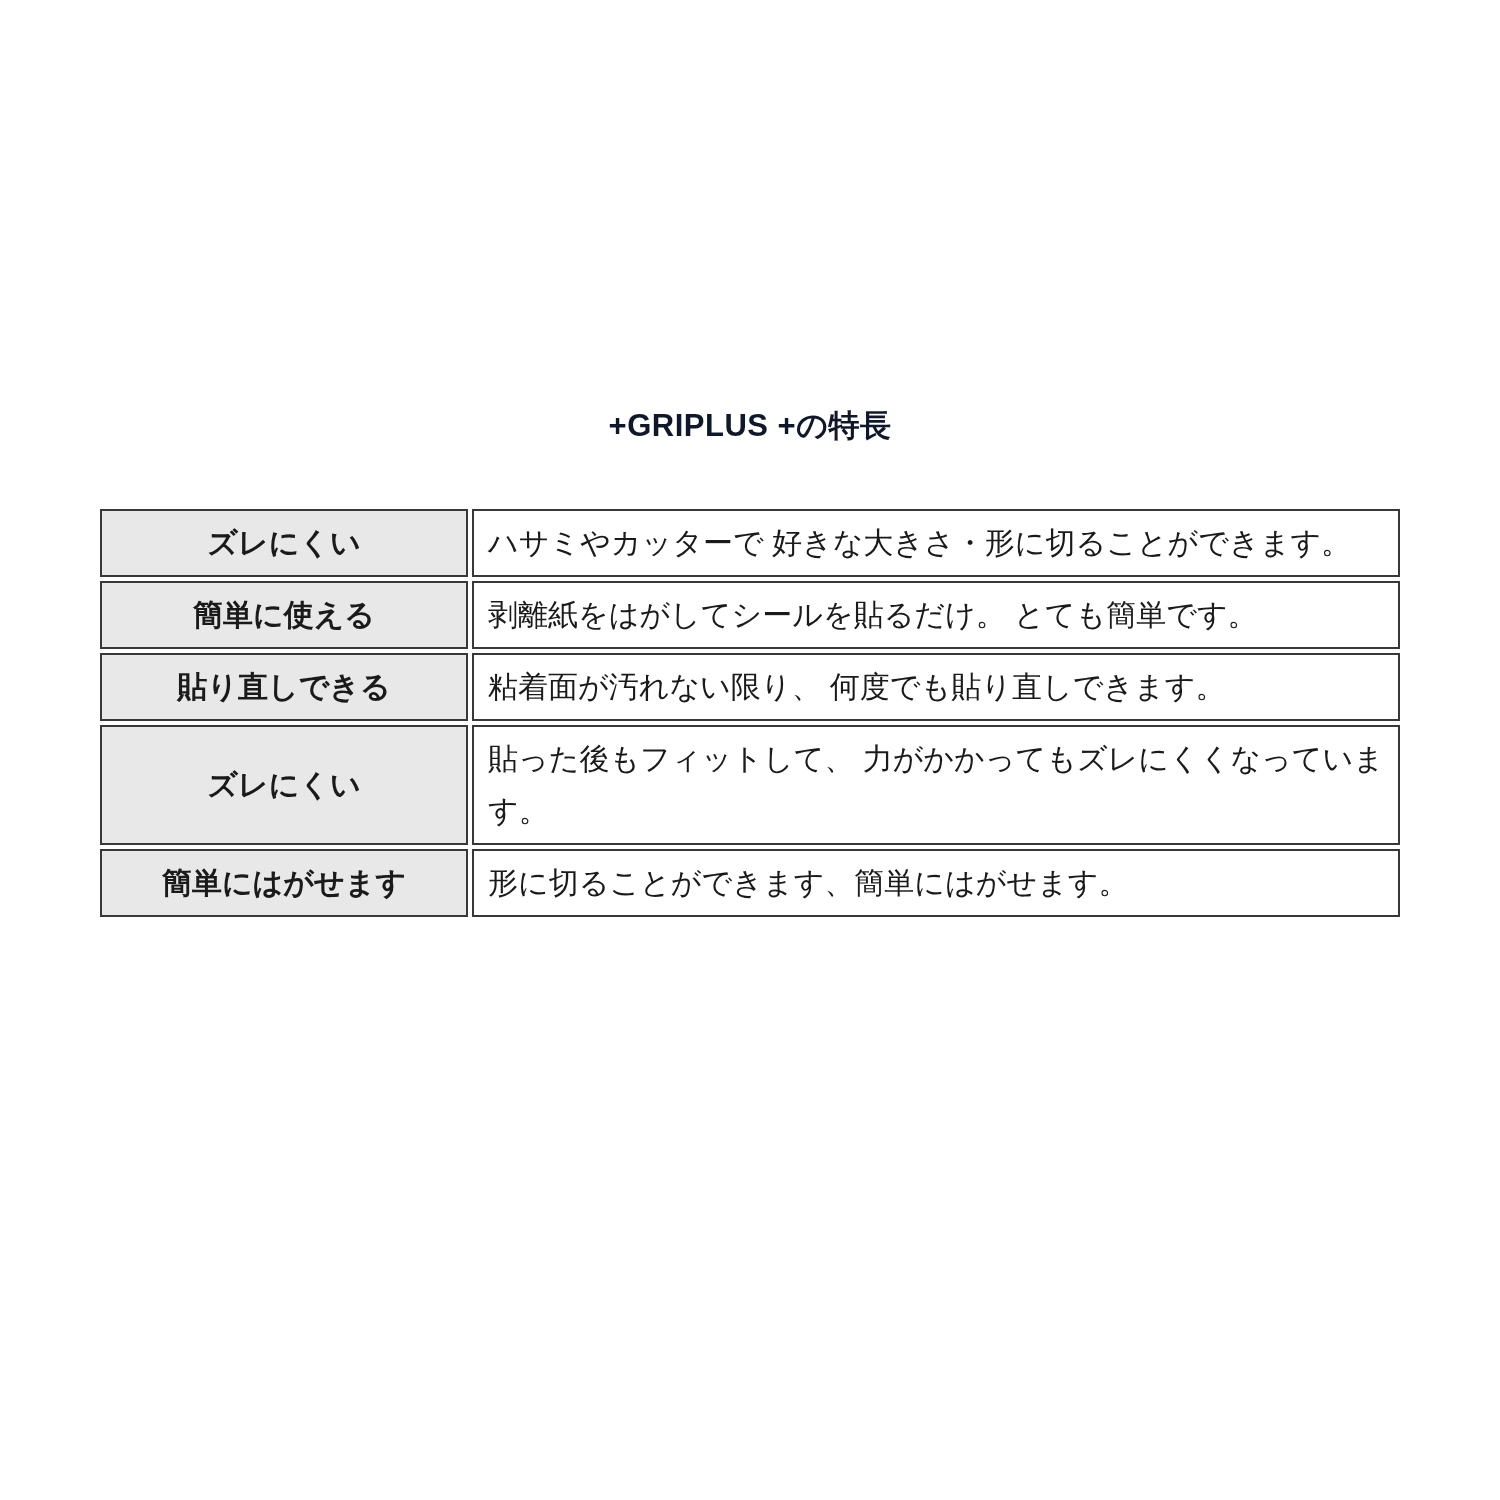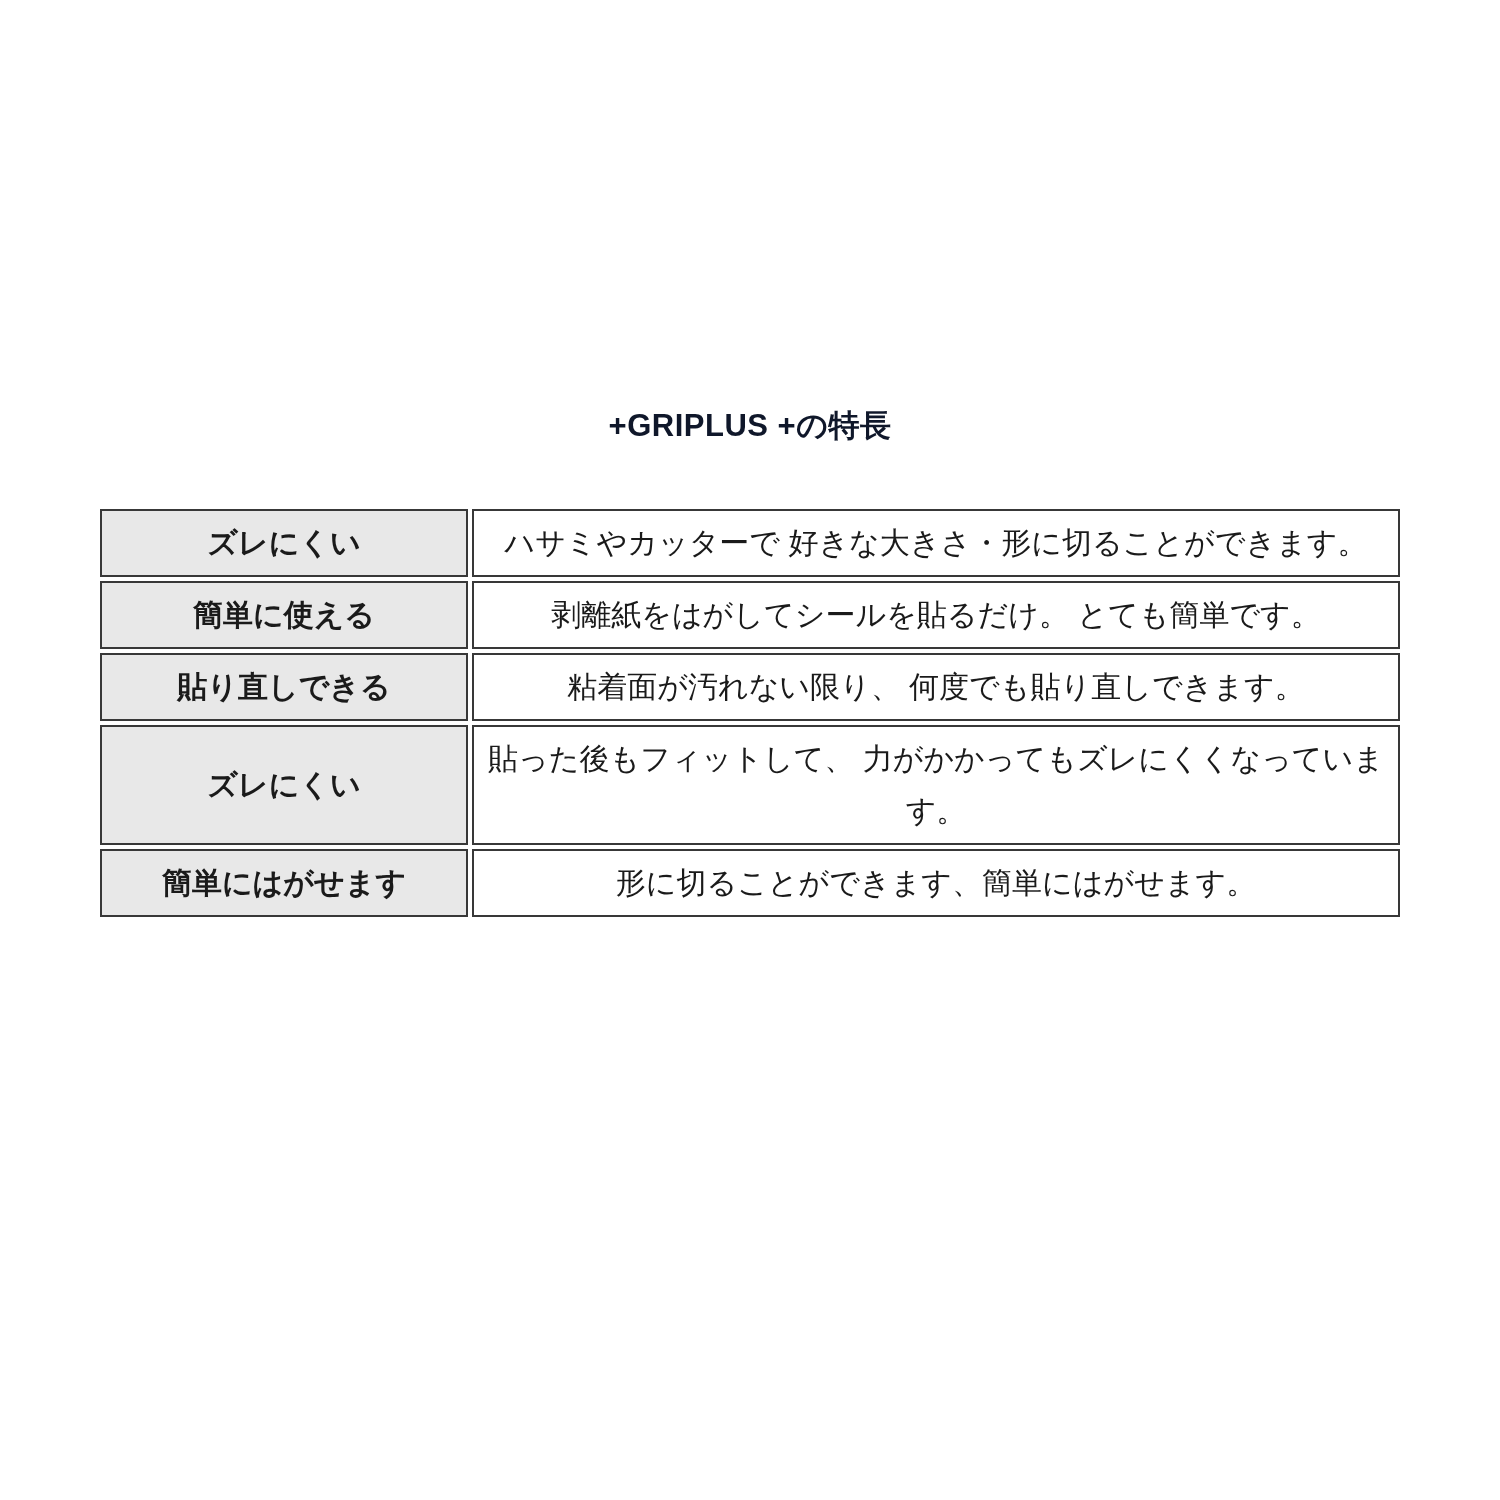--- a/index.html
+++ b/index.html
@@ -48,21 +48,21 @@
     font-size: 30px;
     height: 64px;
     padding: 4px 6px;
   }
   td.feature-desc {
     background: #ffffff;
     font-size: 30px;
     line-height: 52px;
     padding: 6px 14px;
     height: 64px;
-    text-align: center;
+    text-align: left;
   }
 </style>
 </head>
 <body>
 
 <div class="page-title">+GRIPLUS +の特長</div>
 
 <table class="features">
   <colgroup>
     <col class="c-name">

